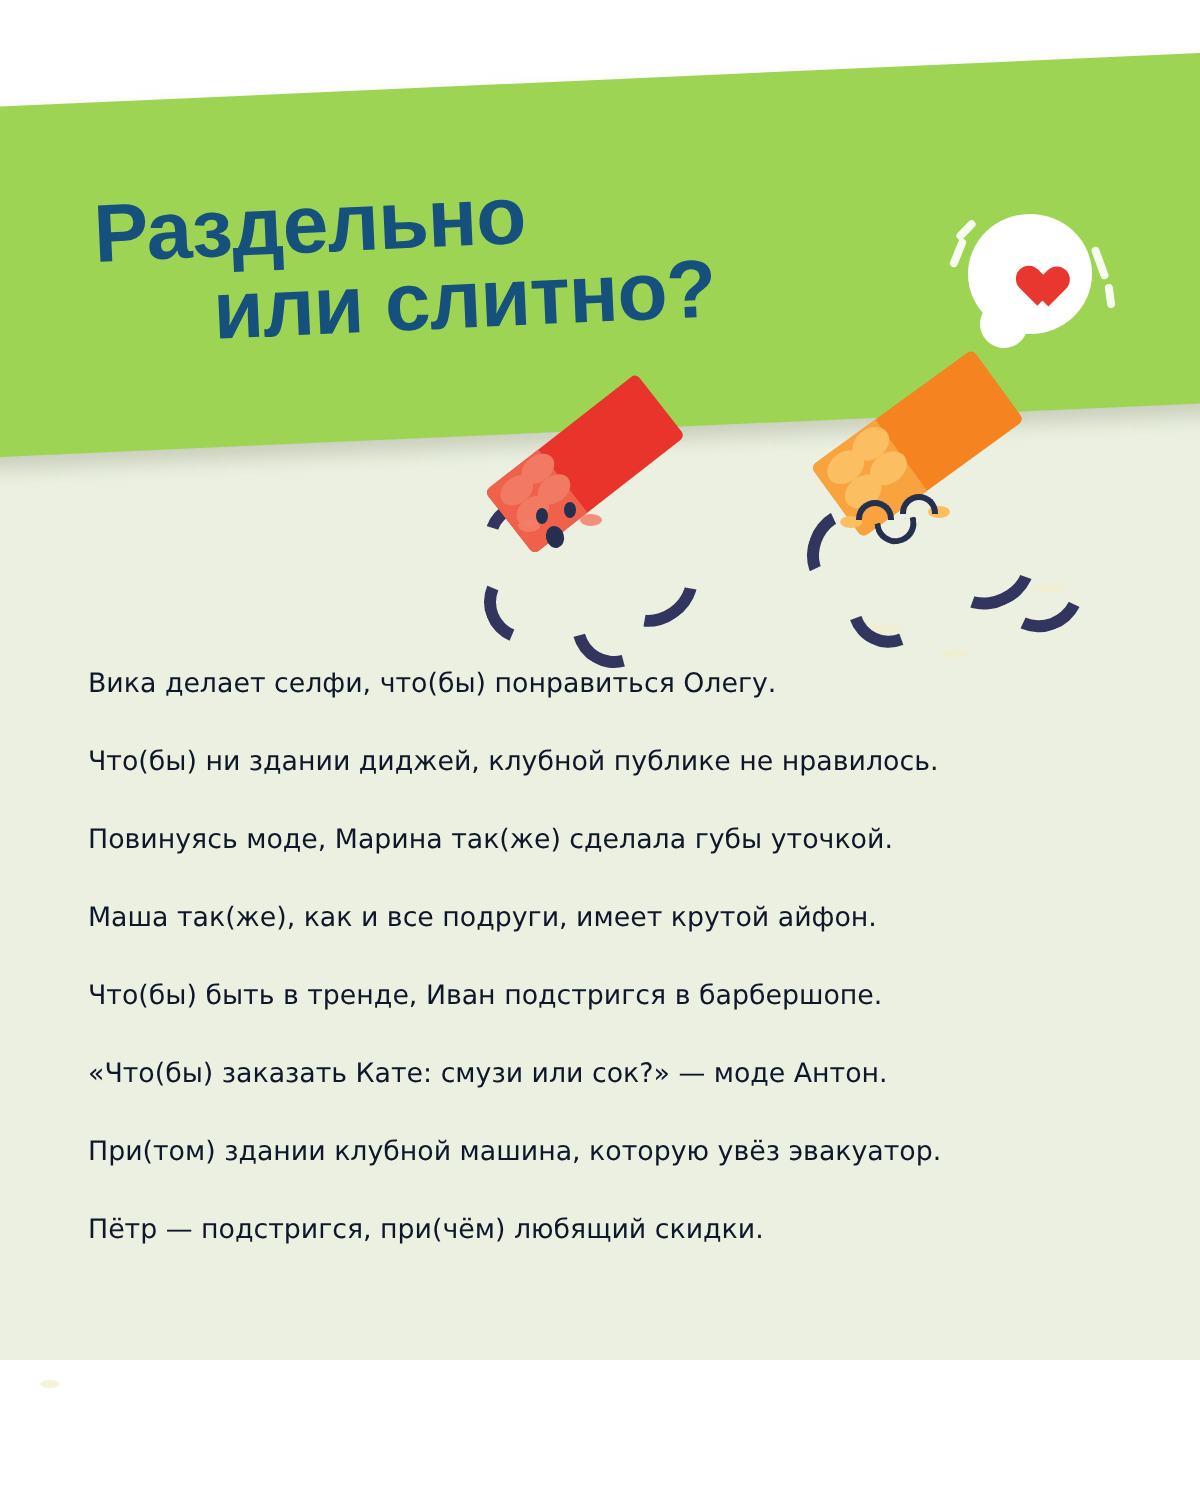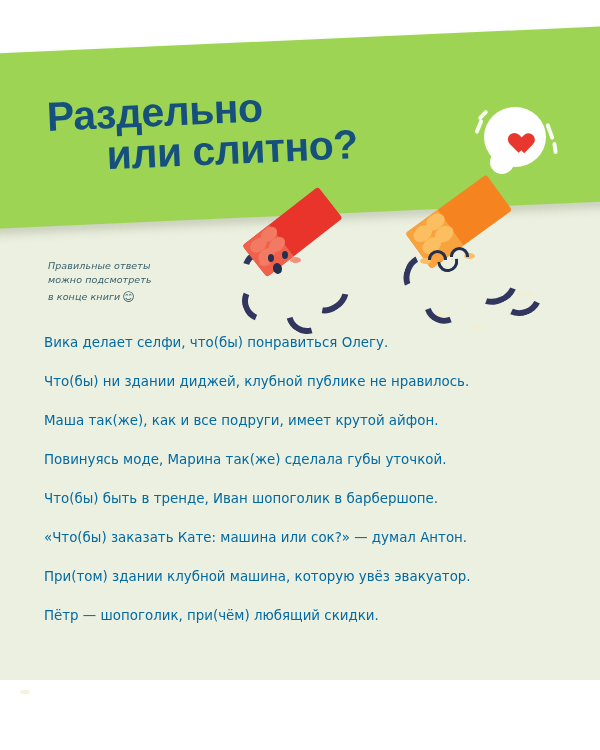--- a/index.html
+++ b/index.html
@@ -306,21 +306,21 @@
   
   .sentences {
     position: absolute;
     left: 44px;
     top: 336px;
     width: 520px;
   }
   .sentence {
     font-family: "DejaVu Sans", sans-serif;
     font-size: 13.4px;
-    color: #0369a1;
+    color: #0f172a;
     line-height: 1;
     height: 39px;
     white-space: nowrap;
   }
 
   
   .speck {
     position: absolute;
     background: #f3efcf;
     border-radius: 50%;
@@ -401,30 +401,25 @@
     </div>
     <div class="face-o">
       <div class="blush-o blush-o1"></div>
       <div class="blush-o blush-o2"></div>
       <div class="eye-o eye-o1"></div>
       <div class="eye-o eye-o2"></div>
       <div class="mouth-o"></div>
     </div>
   </div>
 
-  <div class="note">
-    <span>Правильные ответы</span><br>
-    <span>можно подсмотреть</span><br>
-    <span>в конце книги</span><span class="emoji">😊</span>
-  </div>
 
   <div class="sentences">
     <div class="sentence">Вика делает селфи, что(бы) понравиться Олегу.</div>
     <div class="sentence">Что(бы) ни здании диджей, клубной публике не нравилось.</div>
+    <div class="sentence">Повинуясь моде, Марина так(же) сделала губы уточкой.</div>
     <div class="sentence">Маша так(же), как и все подруги, имеет крутой айфон.</div>
-    <div class="sentence">Повинуясь моде, Марина так(же) сделала губы уточкой.</div>
-    <div class="sentence">Что(бы) быть в тренде, Иван шопоголик в барбершопе.</div>
-    <div class="sentence">«Что(бы) заказать Кате: машина или сок?» — думал Антон.</div>
+    <div class="sentence">Что(бы) быть в тренде, Иван подстригся в барбершопе.</div>
+    <div class="sentence">«Что(бы) заказать Кате: смузи или сок?» — моде Антон.</div>
     <div class="sentence">При(том) здании клубной машина, которую увёз эвакуатор.</div>
-    <div class="sentence">Пётр — шопоголик, при(чём) любящий скидки.</div>
+    <div class="sentence">Пётр — подстригся, при(чём) любящий скидки.</div>
   </div>
 
 </div>
 
 </body></html>

